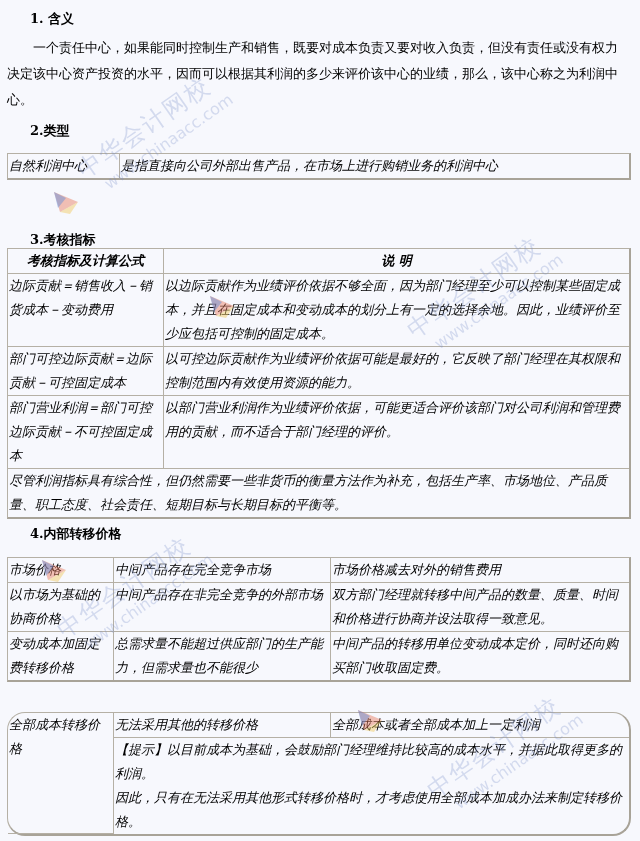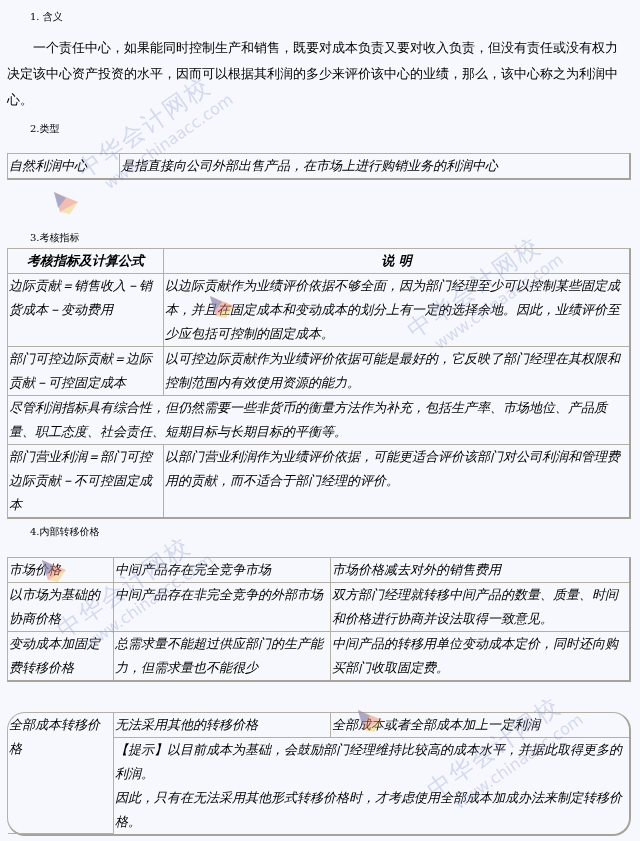--- a/index.html
+++ b/index.html
@@ -7,21 +7,21 @@
     width: 640px; height: 841px; overflow: hidden;
     background: #f7f8fd;
     font-family: "DejaVu Sans", sans-serif;
     font-size: 13px; color: #000;
     position: relative;
   }
   .page { position: absolute; left: 0; top: 0; width: 640px; }
   .heading {
     position: absolute; left: 30px;
     font-family: "DejaVu Serif", serif;
-    font-weight: normal; font-size: 10px;
+    font-weight: bold; font-size: 13px;
   }
   .para {
     position: absolute; left: 7px; width: 622px;
     line-height: 26px; text-indent: 26px;
   }
   table.t {
     position: absolute; left: 7px; width: 624px;
     border-collapse: separate; border-spacing: 0;
     border: 1px solid #b5b0a5;
     border-right: 2px solid #a8a398;
@@ -90,25 +90,25 @@
     </tr>
     <tr>
       <td style="height:72px">边际贡献＝销售收入－销货成本－变动费用</td>
       <td>以边际贡献作为业绩评价依据不够全面，因为部门经理至少可以控制某些固定成本，并且在固定成本和变动成本的划分上有一定的选择余地。因此，业绩评价至少应包括可控制的固定成本。</td>
     </tr>
     <tr>
       <td>部门可控边际贡献＝边际贡献－可控固定成本</td>
       <td>以可控边际贡献作为业绩评价依据可能是最好的，它反映了部门经理在其权限和控制范围内有效使用资源的能力。</td>
     </tr>
     <tr>
-      <td colspan="2">尽管利润指标具有综合性，但仍然需要一些非货币的衡量方法作为补充，包括生产率、市场地位、产品质量、职工态度、社会责任、短期目标与长期目标的平衡等。</td>
+      <td>部门营业利润＝部门可控边际贡献－不可控固定成本</td>
+      <td>以部门营业利润作为业绩评价依据，可能更适合评价该部门对公司利润和管理费用的贡献，而不适合于部门经理的评价。</td>
     </tr>
     <tr>
-      <td>部门营业利润＝部门可控边际贡献－不可控固定成本</td>
-      <td>以部门营业利润作为业绩评价依据，可能更适合评价该部门对公司利润和管理费用的贡献，而不适合于部门经理的评价。</td>
+      <td colspan="2">尽管利润指标具有综合性，但仍然需要一些非货币的衡量方法作为补充，包括生产率、市场地位、产品质量、职工态度、社会责任、短期目标与长期目标的平衡等。</td>
     </tr>
   </tbody>
     </table>
 
   <div class="heading" style="top:525px;">4.内部转移价格</div>
   <table class="t" style="top:557px;">
     <colgroup>
         <col style="width:106px">
         <col style="width:217px">
         <col>

